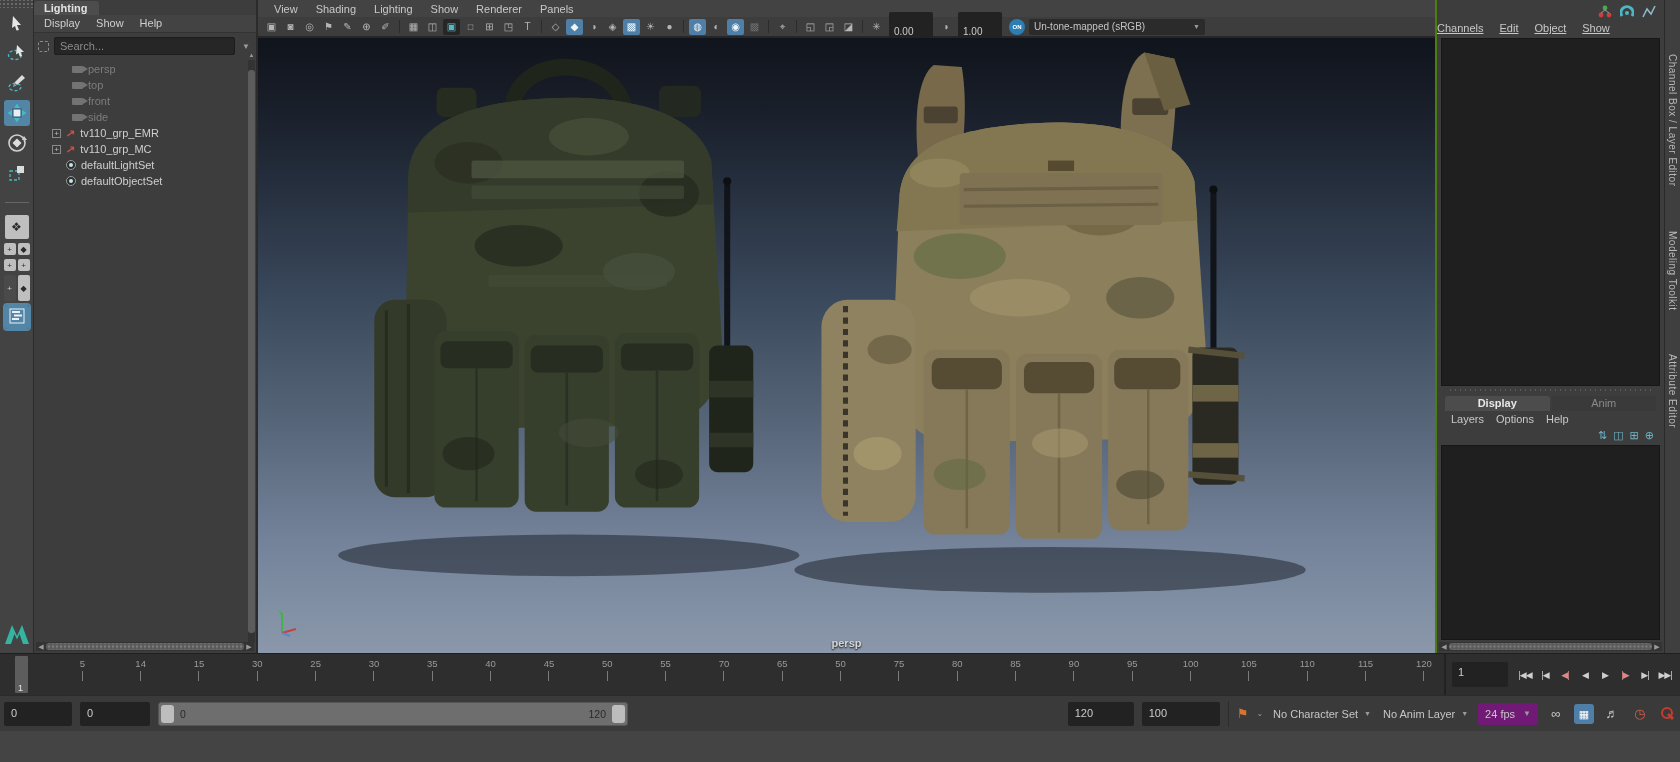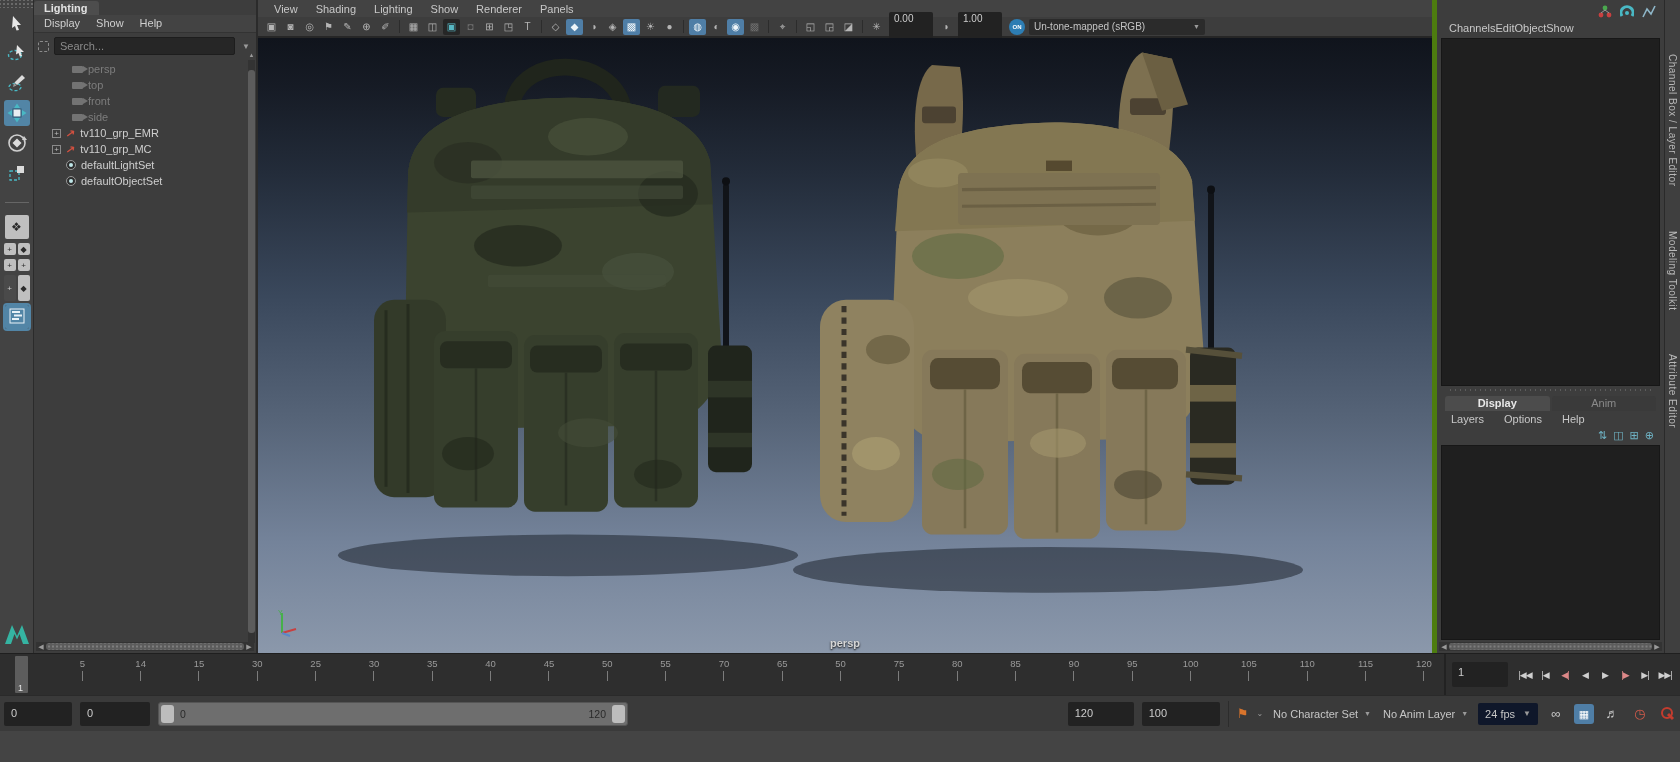--- a/index.html
+++ b/index.html
@@ -47,47 +47,47 @@
   .oi-set { width:10px; height:10px; border-radius:50%; border:1px solid #999; background:#2e2e2e; position:relative; }
   .oi-set::after { content:""; position:absolute; left:2px; top:2px; width:4px; height:4px; border-radius:50%; background:#bfe6e8; }
   .vscroll { position:absolute; right:1px; top:60px; bottom:10px; width:7px; background:#333; }
   .vscroll .thumb { position:absolute; top:10px; bottom:10px; left:0; right:0; background:#5c5c5c; border-radius:3px; }
   .vscroll .arr { position:absolute; left:0; width:7px; height:9px; color:#9a9a9a; font-size:6px; text-align:center; line-height:9px; }
   .hscroll { height:9px; margin:0 2px 2px 2px; background:#333; position:relative; display:flex; align-items:center; }
   .hscroll .arrL,.hscroll .arrR { width:10px; color:#9a9a9a; font-size:7px; text-align:center; }
   .hscroll .thumb { flex:1; height:7px; background:#5c5c5c; border-radius:3px; background-image:radial-gradient(#7e7e7e 0.8px, transparent 1px); background-size:4px 4px; background-position:center; }
 
   
-  .vp { flex:1; display:flex; flex-direction:column; background:#737373; position:relative; border-right:5px solid #4d7c0f; }
+  .vp { flex:1; display:flex; flex-direction:column; background:#737373; position:relative; border-right:2px solid #4d7c0f; }
   .vpmenus { height:17px; display:flex; gap:18px; align-items:center; padding-left:16px; background:#434343; }
   .vptb { height:21px; display:flex; align-items:center; padding:0 4px; background:#3d3d3d; border-bottom:2px solid #262626; }
   .icbtn { min-width:17px; height:16px; display:flex; align-items:center; justify-content:center; font-size:10px; color:#b5b5b5; border-radius:2px; margin:0 1px; }
   .icbtn.active { background:#4f7ea6; color:#eef5f9; }
   .icbtn.pressed { background:#262626; color:#57b8c4; }
   .icbtn.dim { color:#6e6e6e; }
   .vsep { width:1px; height:13px; background:#2c2c2c; margin:0 4px; }
-  .numfield { width:44px; height:29px; background:#222; border-radius:2px; color:#ccc; font-size:10px; padding:1px 5px; margin:0 3px; }
+  .numfield { width:44px; height:29px; background:#222; border-radius:2px; color:#ccc; font-size:10px; padding:14px 5px; margin:0 3px; }
   .onpill { width:16px; height:16px; border-radius:50%; background:#2d7db3; color:#fff; font-size:6px; font-weight:bold; display:flex; align-items:center; justify-content:center; margin:0 4px; }
   .tonemap { width:176px; height:16px; background:#2b2b2b; border-radius:2px; display:flex; align-items:center; justify-content:space-between; padding:0 5px; color:#c4c4c4; font-size:10px; }
   .tonemap .car { font-size:7px; color:#9a9a9a; }
   .canvas { flex:1; position:relative; background:linear-gradient(180deg,#10141c 0%,#161b25 8%,#232c3a 22%,#3a485c 42%,#566478 62%,#74839a 82%,#8b98ab 100%); overflow:hidden; }
   .persp-label { position:absolute; bottom:4px; left:0; right:0; text-align:center; color:#d6d6d6; font-weight:bold; text-shadow:0 1px 2px #000; }
   .axis { position:absolute; left:16px; bottom:14px; }
 
   
   .rpanel { width:227px; background:#3d3d3d; position:relative; display:flex; flex-direction:column; }
   .rpico { position:absolute; top:5px; right:8px; display:flex; gap:8px; }
-  .rpmenus { height:20px; display:flex; align-items:flex-end; padding:0 0 2px 12px; margin-top:16px; }
+  .rpmenus { height:20px; display:flex; gap:16px; align-items:flex-end; padding:0 0 2px 0; margin-top:16px;text-decoration:underline; }
   .chwell { margin:2px 4px 0 4px; height:348px; background:#1f1f1f; border:1px solid #171717; }
   .dotsep { height:6px; margin:1px 10px; background:radial-gradient(#7a7a7a 0.8px, transparent 1px); background-size:5px 5px; background-position:center; }
   .ltabs { display:flex; padding:2px 8px 0 8px; gap:2px; height:17px; }
   .ltab { flex:1; text-align:center; font-size:11px; border-radius:3px 3px 0 0; padding-top:1px; }
   .ltab.on { background:#4c4c4c; color:#e8e8e8; font-weight:bold; }
   .ltab.off { background:#3a3a3a; color:#8a8a8a; }
-  .lmenus { height:16px; display:flex; gap:20px; padding-left:14px; align-items:center; }
+  .lmenus { height:16px; display:flex; gap:12px; padding-left:14px; align-items:center; }
   .licons { height:16px; display:flex; gap:6px; justify-content:flex-end; padding-right:10px; align-items:center; }
   .lic { color:#6fb4c6; font-size:11px; }
   .laywell { margin:2px 4px 0 4px; flex:1; background:#1f1f1f; border:1px solid #171717; }
 
   
   .rstrip { width:16px; background:#3f3f3f; border-left:1px solid #2a2a2a; display:flex; flex-direction:column; align-items:center; padding-top:54px; gap:44px; }
   .rstrip span { writing-mode:vertical-rl; font-size:10px; color:#b9b9b9; letter-spacing:0.5px; }
 
   
   .timerow { height:42px; display:flex; background:#2e2e2e; border-top:1px solid #1f1f1f; align-items:stretch; }
@@ -108,21 +108,21 @@
   .w68{width:68px} .w70{width:70px} .w66{width:66px} .w78{width:78px}
   .rslider { width:470px; height:24px; background:#6e6e6e; border:1px solid #555; border-radius:3px; display:flex; align-items:center; justify-content:space-between; padding:0 2px; }
   .rhandle { width:13px; height:18px; background:#bdbdbd; border-radius:3px; }
   .rslider .lab { color:#2a2a2a; font-size:10.5px; flex:1; padding:0 6px; }
   .rslider .lab.r { text-align:right; }
   .rsep { width:1px; height:26px; background:#2c2c2c; }
   .flagico { color:#d8742c; font-size:13px; }
   .tinycar { color:#9a9a9a; font-size:8px; }
   .ddl { display:flex; align-items:center; gap:6px; color:#c6c6c6; padding:0 2px; }
   .ddl .car { font-size:7px; color:#9a9a9a; }
-  .fpsbox { height:22px; background:#0f172a; border-radius:2px; display:flex; align-items:center; gap:8px; padding:0 7px; color:#c6c6c6; }
+  .fpsbox { height:22px; background:#701a75; border-radius:2px; display:flex; align-items:center; gap:8px; padding:0 7px; color:#c6c6c6; }
   .rico { width:20px; text-align:center; color:#c9c9c9; font-size:13px; }
   .rico.blue { background:#4f7ea6; color:#fff; border-radius:3px; height:20px; line-height:20px; font-size:11px; }
   .rico.red { color:#cf5a4a; }
   .keyico { position:relative; width:18px; height:18px; }
   .keyico::before { content:""; position:absolute; left:3px; top:2px; width:8px; height:8px; border:2.5px solid #c33c2e; border-radius:50%; }
   .keyico::after { content:""; position:absolute; left:9px; top:10px; width:7px; height:3px; background:#c33c2e; transform:rotate(45deg); }
 
   
   .melrow { height:31px; display:flex; align-items:center; background:#3a3a3a; border-top:1px solid #2a2a2a; padding:0 6px; gap:6px; }
   .melbtn { color:#cfcfcf; padding:0 6px; }

